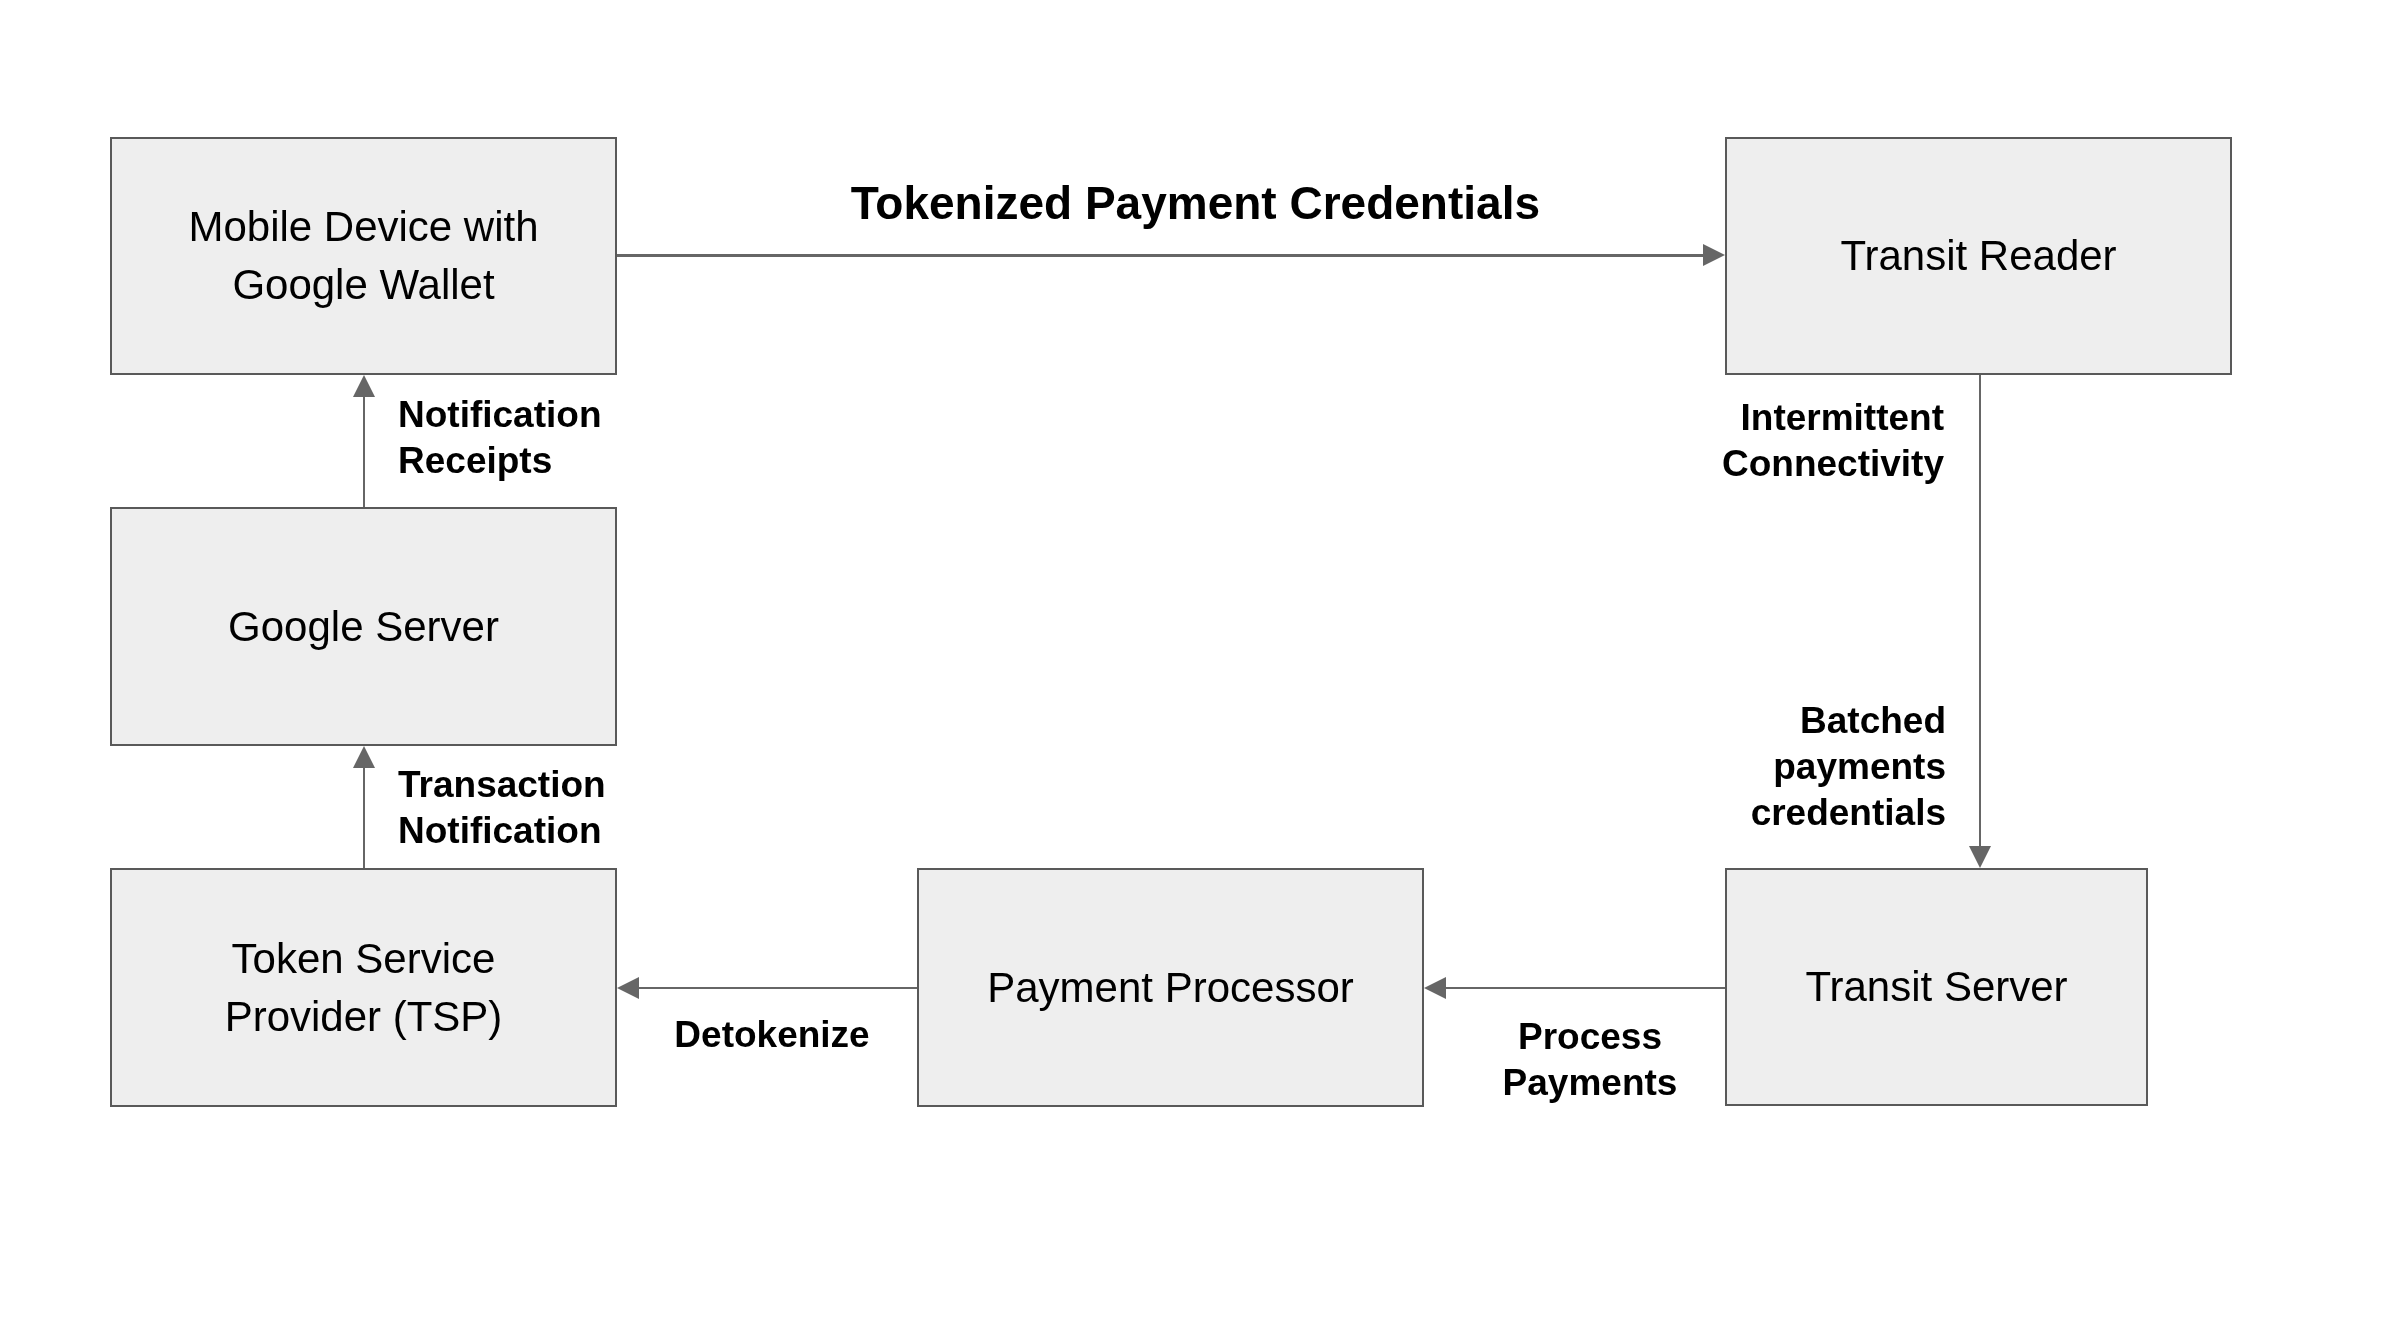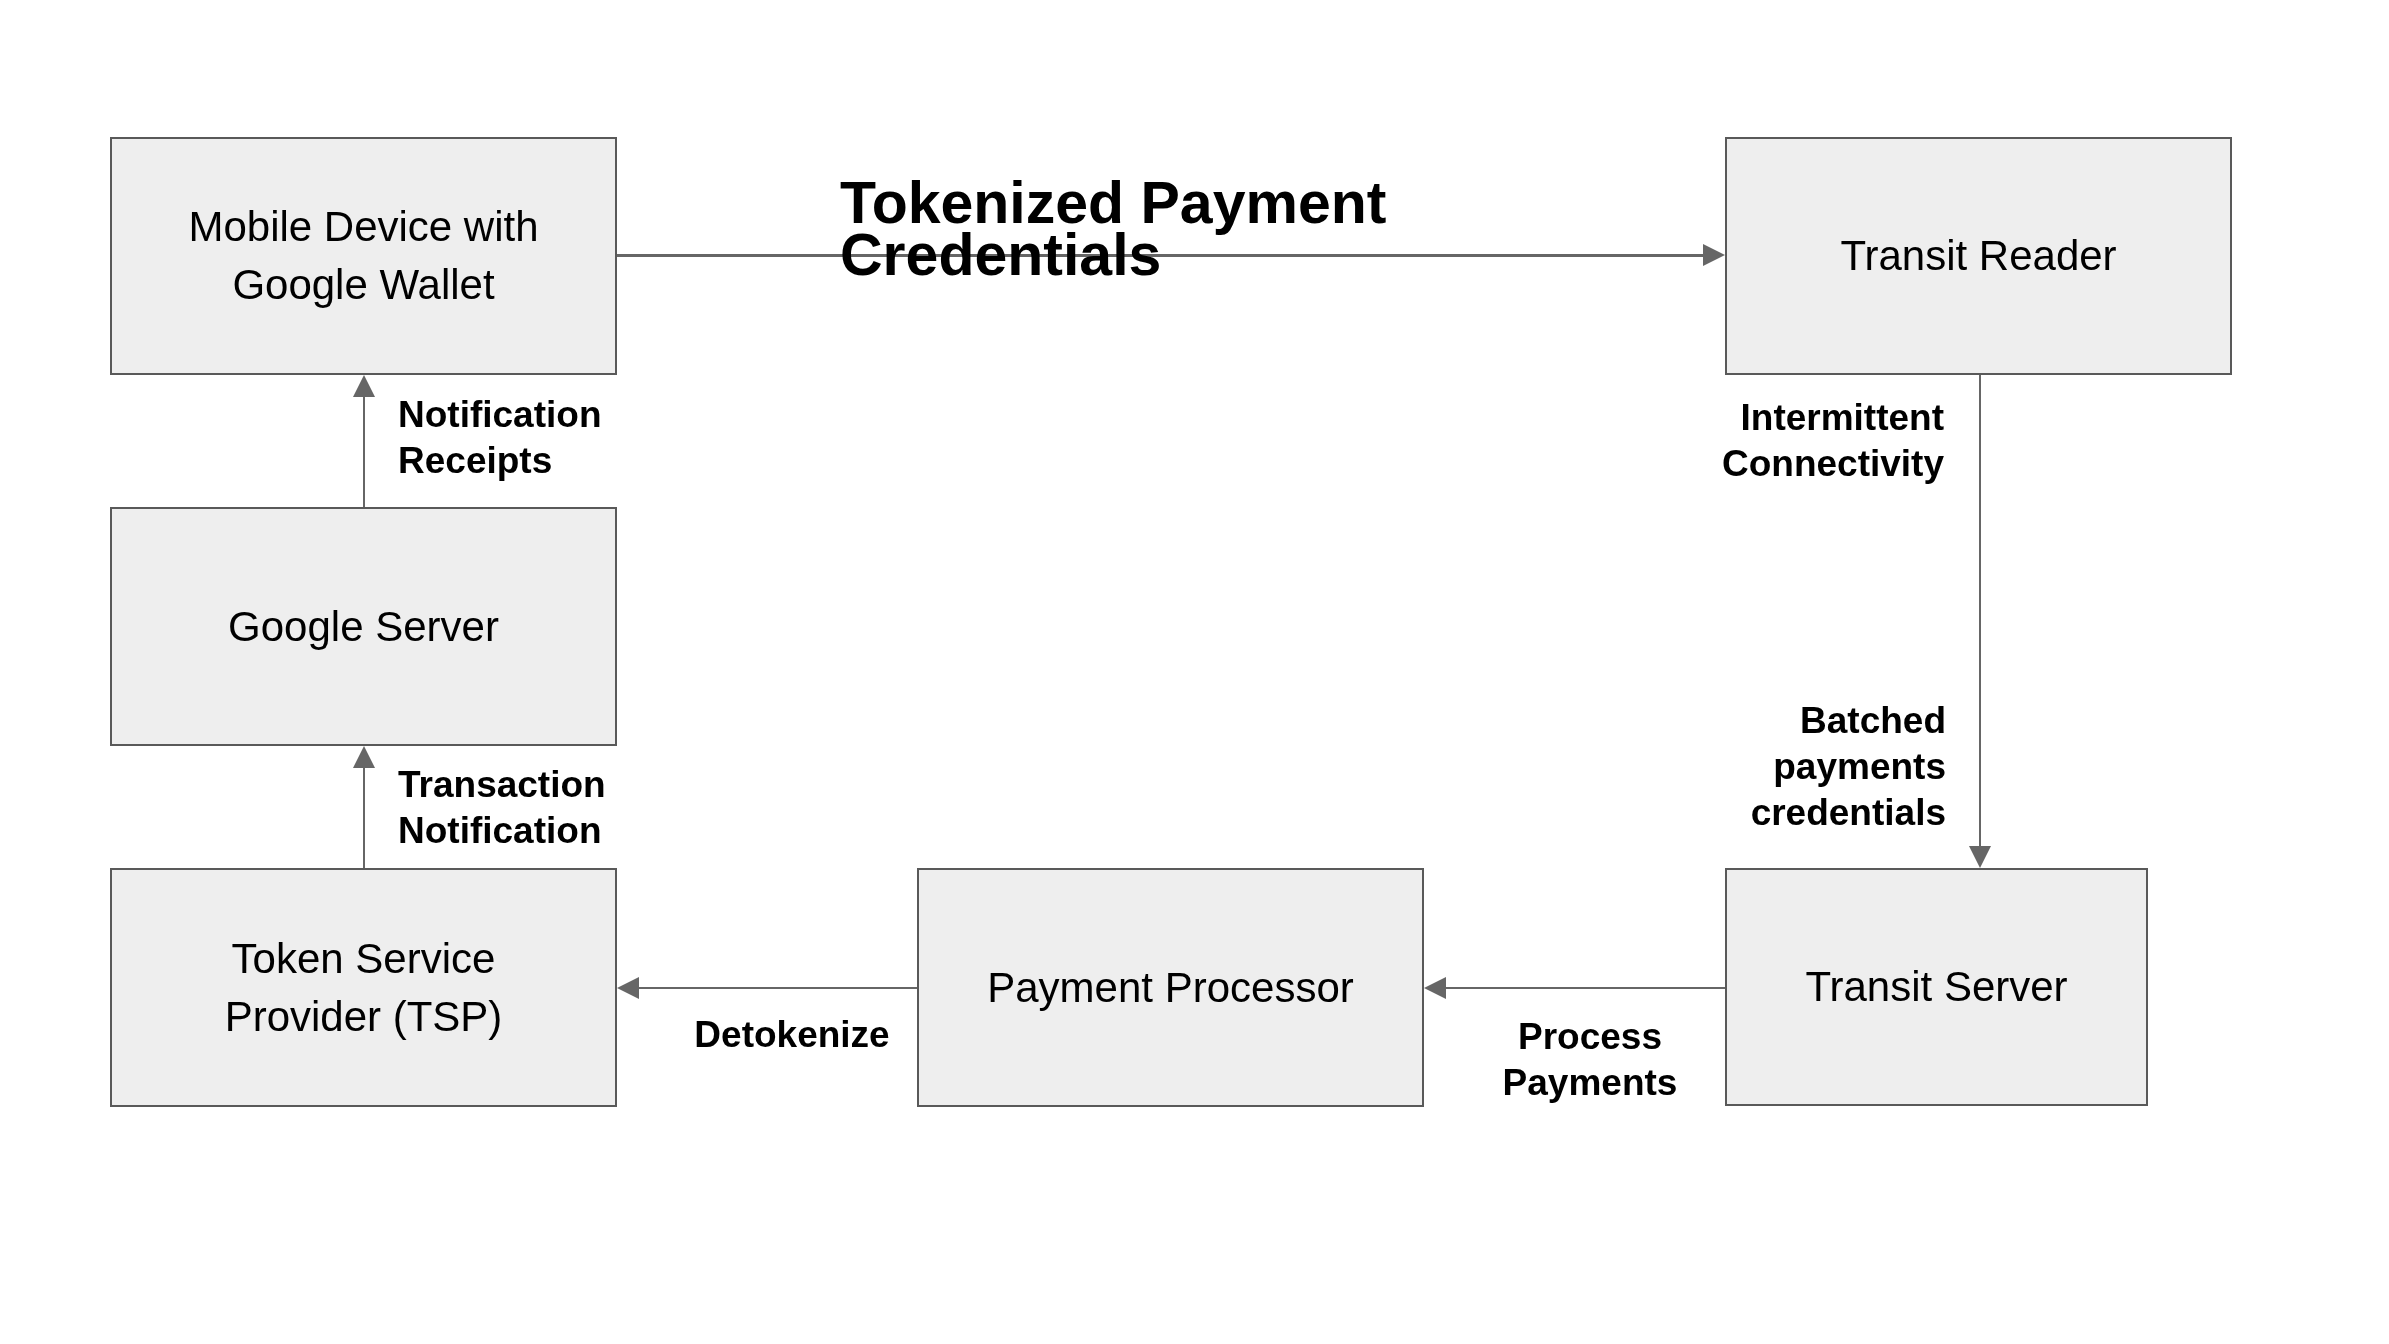--- a/index.html
+++ b/index.html
@@ -70,28 +70,28 @@
   .edge-label {
     position: absolute;
     font-weight: bold;
     font-size: 37px;
     line-height: 46px;
     color: var(--text, #000000);
     white-space: pre-line;
   }
   .label-tokenized {
     left: 840px; top: 177px; width: 700px;
-    text-align: left;
-    font-size: 59px; line-height: 52px;
+    text-align: right;
+    font-size: 46px; line-height: 52px;
   }
   .label-notif        { left: 398px;  top: 392px;  text-align: left; }
   .label-trans        { left: 398px;  top: 762px;  text-align: left; }
   .label-intermittent { right: 445px; top: 395px;  text-align: right; }
   .label-batched      { right: 443px; top: 698px;  text-align: right; }
-  .label-detokenize   { left: 616px;  top: 1012px; width: 352px; text-align: center; }
+  .label-detokenize   { left: 596px;  top: 1012px; width: 352px; text-align: center; }
   .label-process      { left: 1440px; top: 1014px; width: 300px; text-align: center; }
 </style>
 </head>
 <body>
 
 <div class="canvas">
 
   <div class="node node-mobile">Mobile Device with
 Google Wallet</div>
   <div class="node node-google-server">Google Server</div>

